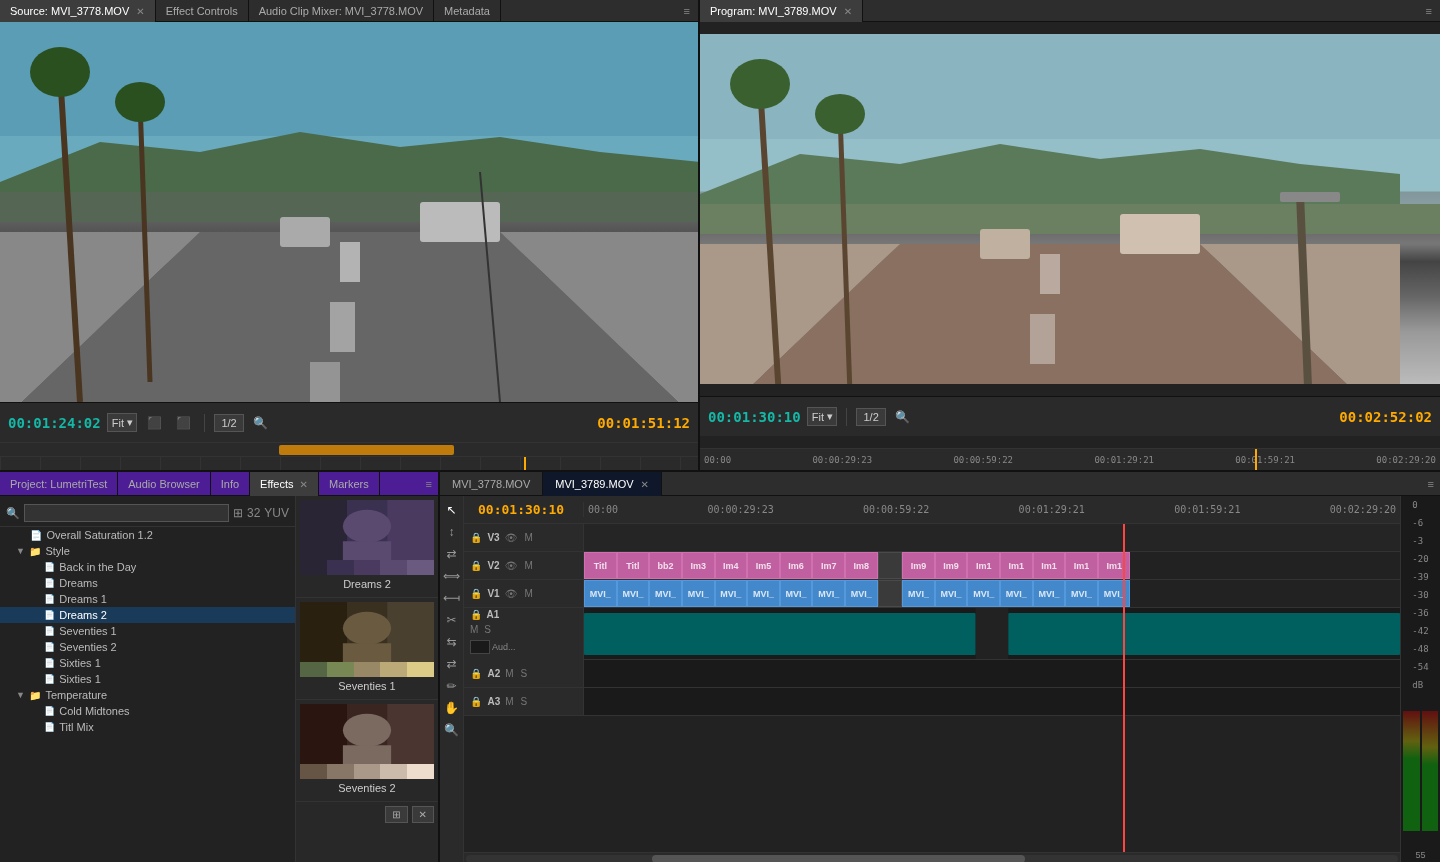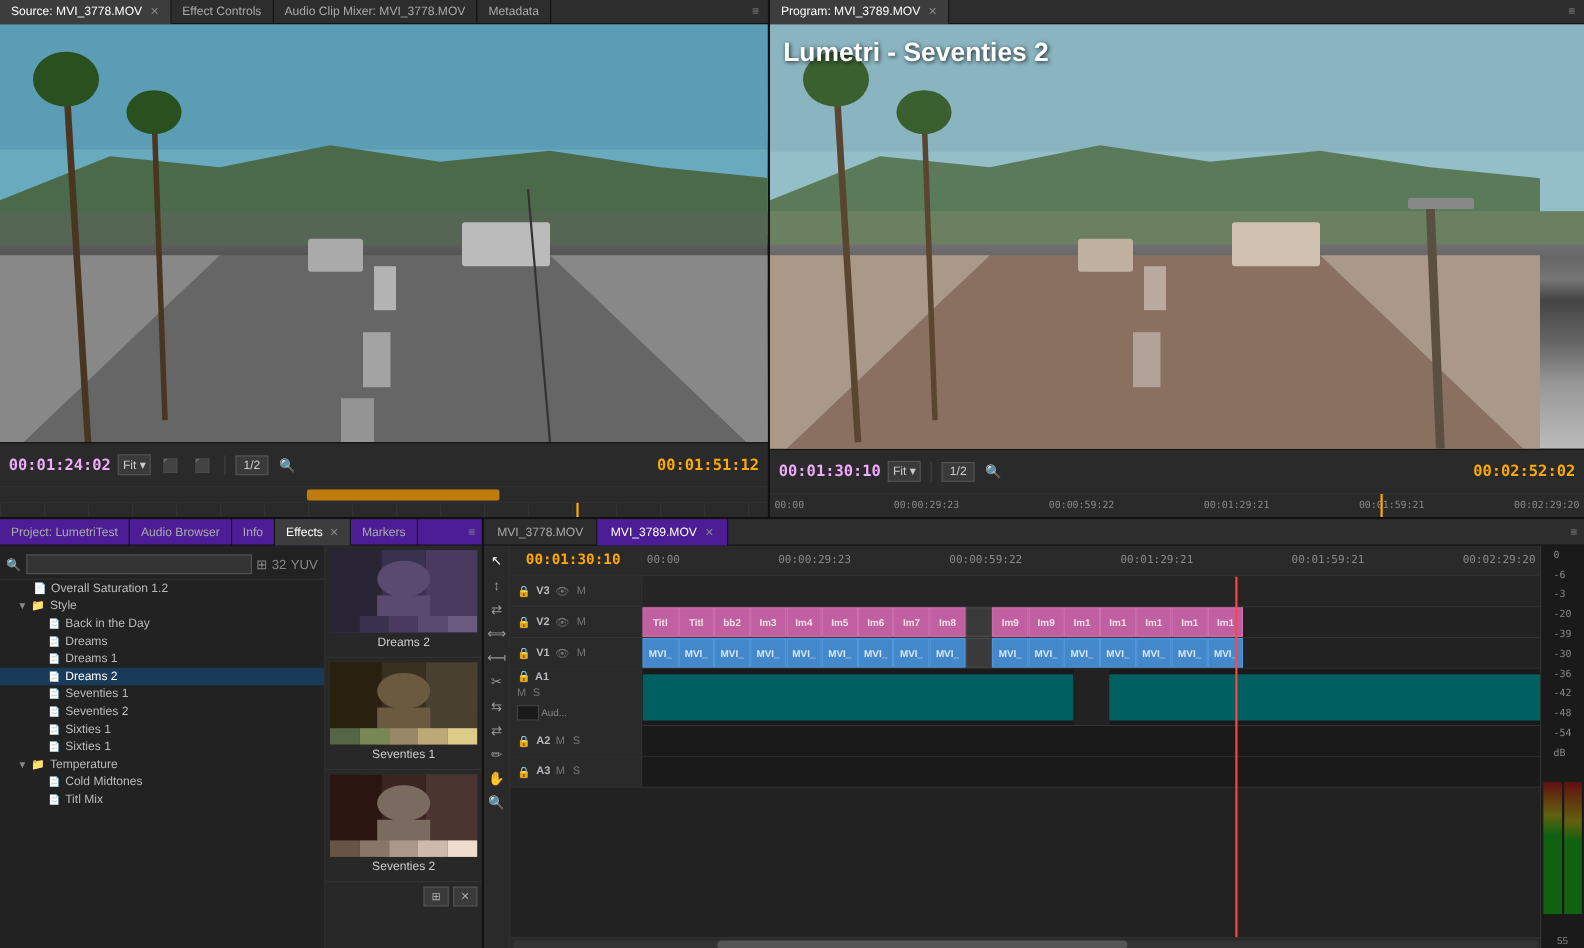--- a/index.html
+++ b/index.html
@@ -93,21 +93,21 @@
       height: 40px;
       background: #2a2a2a;
       display: flex;
       align-items: center;
       padding: 0 8px;
       border-top: 1px solid #111;
       gap: 6px;
     }
 
     .timecode {
-      color: #f0abfc;
+      color: #14b8a6;
       font-size: 14px;
       font-weight: bold;
       font-family: monospace;
       min-width: 80px;
     }
 
     .fit-dropdown {
       background: #3a3a3a;
       border: 1px solid #555;
       color: #ccc;
@@ -167,20 +167,21 @@
       background: #ffaa00;
     }
 
     
     .program-monitor {
       flex: 1;
       height: 470px;
       background: #222;
       display: flex;
       flex-direction: column;
+      gap: 12px;
     }
 
     
     .bottom-panel {
       display: flex;
       height: 392px;
       background: #1a1a1a;
       border-top: 2px solid #111;
     }
 
@@ -345,21 +346,21 @@
     .timeline-tab {
       padding: 0 12px;
       height: 24px;
       line-height: 24px;
       font-size: 11px;
       color: #aaa;
       cursor: pointer;
       border-right: 1px solid #111;
     }
     .timeline-tab.active {
-      background: #4c1d95;
+      background: #0f172a;
       color: #fff;
     }
 
     .timeline-body {
       display: flex;
       flex: 1;
       overflow: hidden;
     }
 
     
@@ -720,21 +721,20 @@
           <rect x="420" y="180" width="80" height="40" fill="#d0c0b0" rx="3"></rect>
 
           <line x1="80" y1="380" x2="60" y2="50" stroke="#5a4530" stroke-width="6"></line>
           <line x1="150" y1="360" x2="140" y2="80" stroke="#5a4530" stroke-width="5"></line>
           <ellipse cx="60" cy="50" rx="30" ry="25" fill="#3a6030"></ellipse>
           <ellipse cx="140" cy="80" rx="25" ry="20" fill="#3a6030"></ellipse>
 
           <line x1="600" y1="160" x2="610" y2="400" stroke="#5a5040" stroke-width="8"></line>
           <rect x="580" y="158" width="60" height="10" fill="#888" rx="2"></rect>
         </svg>
-        <div class="lumetri-overlay">Lumetri - Seventies 2</div>
       </div>
     </div>
 
     <div class="monitor-controls">
       <span class="timecode">00:01:30:10</span>
       <div class="fit-dropdown">
         <span>Fit</span>
         <span>▾</span>
       </div>
       <div class="separator"></div>

